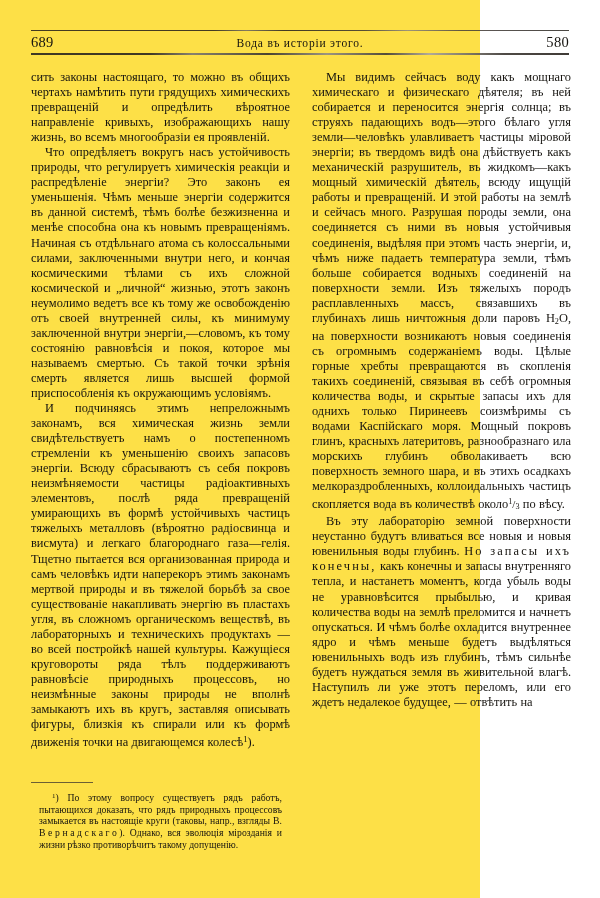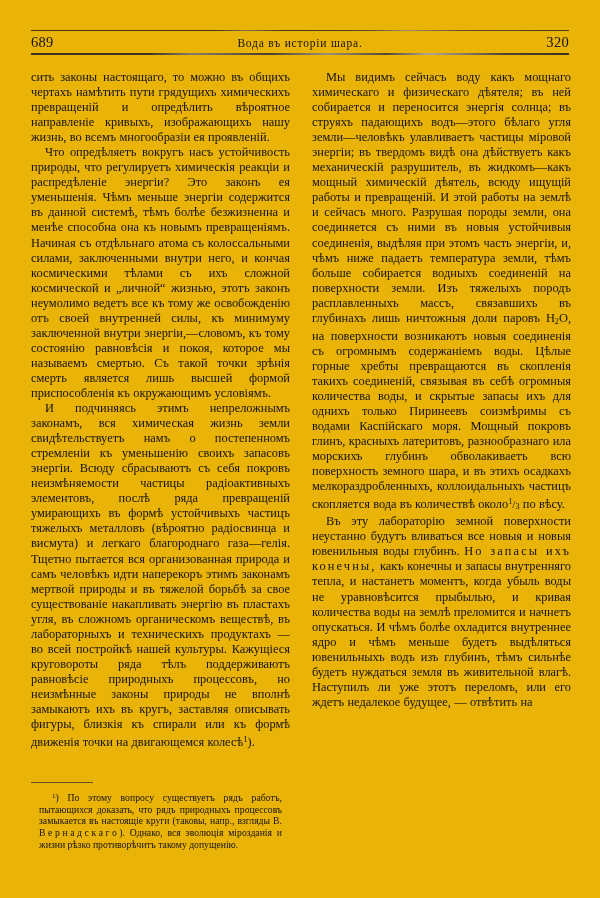--- a/index.html
+++ b/index.html
@@ -9,25 +9,25 @@
   }
   body {
     width: 600px;
     height: 898px;
     font-family: "Liberation Serif", "DejaVu Serif", serif;
     color: #15130f;
     overflow: hidden;
   }
   .page {
     position: relative;
-    width: 600px;
+    width: 480px;
     height: 898px;
     box-sizing: border-box;
     padding: 0;
-    background: #eab308;
+    background: #fde047;
   }
 
   
   .header {
     position: absolute;
     left: 31px;
     top: 30px;
     width: 538px;
   }
   .rule-top {
@@ -170,22 +170,22 @@
 </style>
 </head>
 <body>
 
 <div class="page">
 
   <div class="header">
     <div class="rule-top"></div>
     <div class="head-row">
       <span class="folio">689</span>
-      <span class="head-title">Вода въ исторіи шара.</span>
-      <span class="folio">320</span>
+      <span class="head-title">Вода въ исторіи этого.</span>
+      <span class="folio">580</span>
     </div>
     <div class="rule-bottom"></div>
   </div>
 
   <div class="columns">
 
     <div class="col">
       <p class="para cont">сить законы настоящаго, то можно въ общихъ чертахъ намѣтить пути грядущихъ химическихъ превращеній и опредѣлить вѣроятное направленіе кривыхъ, изображающихъ нашу жизнь, во всемъ многообразіи ея проявленій.</p>
       <p class="para">Что опредѣляетъ вокругъ насъ устойчивость природы, что регулируетъ химическія реакціи и распредѣленіе энергіи? Это законъ ея уменьшенія. Чѣмъ меньше энергіи содержится въ данной системѣ, тѣмъ болѣе безжизненна и менѣе способна она къ новымъ превращеніямъ. Начиная съ отдѣльнаго атома съ колоссальными силами, заключенными внутри него, и кончая космическими тѣлами съ ихъ сложной космической и „личной“ жизнью, этотъ законъ неумолимо ведетъ все къ тому же освобожденію отъ своей внутренней силы, къ минимуму заключенной внутри энергіи,—словомъ, къ тому состоянію равновѣсія и покоя, которое мы называемъ смертью. Съ такой точки зрѣнія смерть является лишь высшей формой приспособленія къ окружающимъ условіямъ.</p>
       <p class="para"><span>И подчиняясь этимъ непреложнымъ законамъ, вся химическая жизнь земли свидѣтельствуетъ намъ о постепенномъ стремленіи къ уменьшенію своихъ запасовъ энергіи. Всюду сбрасываютъ съ себя покровъ неизмѣняемости частицы радіоактивныхъ элементовъ, послѣ ряда превращеній умирающихъ въ формѣ устойчивыхъ частицъ тяжелыхъ металловъ (вѣроятно радіосвинца и висмута) и легкаго благороднаго газа—гелія. Тщетно пытается вся организованная природа и самъ человѣкъ идти наперекоръ этимъ законамъ мертвой природы и въ тяжелой борьбѣ за свое существованіе накапливать энергію въ пластахъ угля, въ сложномъ органическомъ веществѣ, въ лабораторныхъ и техническихъ продуктахъ — во всей постройкѣ нашей культуры. Кажущіеся круговороты ряда тѣлъ поддерживаютъ равновѣсіе природныхъ процессовъ, но неизмѣнные законы природы не вполнѣ замыкаютъ ихъ въ кругъ, заставляя описывать фигуры, близкія къ спирали или къ формѣ движенія точки на двигающемся колесѣ</span><span class="fnref">1</span><span>).</span></p>

